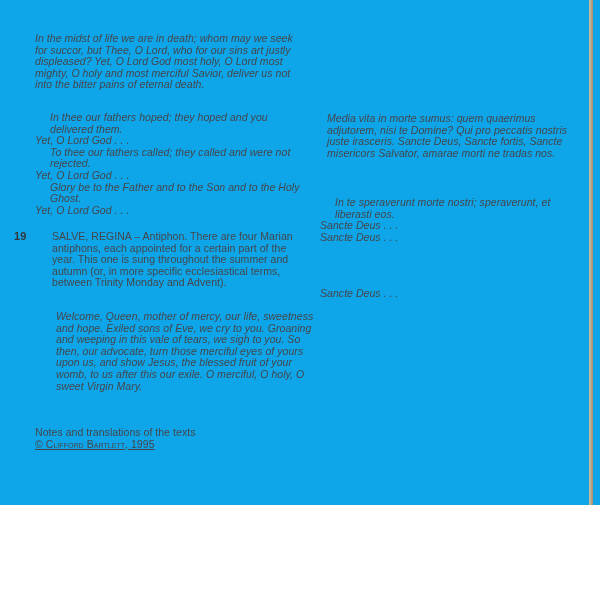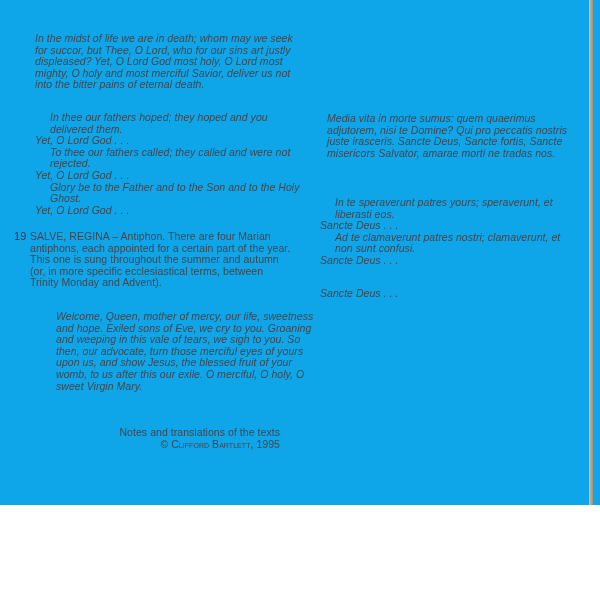--- a/index.html
+++ b/index.html
@@ -23,31 +23,31 @@
     color: #45464b;
   }
   .it { font-style: italic; }
   .abs { position: absolute; }
 
   
   #en-para1      { left: 35px;  top: 33px;  width: 262px; }
   #en-versicles  { left: 35px;  top: 112px; width: 268px; }
   #track-note    { left: 14px;  top: 231px; width: 292px; display: flex; }
   #track-note .num {
-    font-weight: normal;
+    font-weight: bold;
     font-size: 11px;
     width: 16px;
     flex: 0 0 16px;
-    margin-right: 0;
+    margin-right: 22px;
     color: #35363b;
   }
   #track-note .note-body { width: 264px; }
   #salve-en      { left: 56px;  top: 311px; width: 258px; }
-  #credit        { left: 35px;  top: 427px; width: 245px; text-align: right; }
-  #credit .sc    { font-variant: small-caps; }
+  #credit        { left: 35px;  top: 427px; width: 245px; text-align: left; }
+  #credit .sc    { font-variant: small-caps; text-decoration: underline; }
 
   
   #la-para1      { left: 320px; top: 113px; width: 250px; margin-left: 7px; }
   #la-versicles  { left: 320px; top: 197px; width: 252px; }
   #la-final      { left: 320px; top: 288px; width: 252px; }
 
   
   .v-item.response { padding-left: 15px; }
   .v-item.cue      { padding-left: 0; }
 
@@ -91,23 +91,22 @@
   <div class="abs txt it" id="salve-en">Welcome, Queen, mother of mercy, our life, sweetness and hope. Exiled sons of Eve, we cry to you. Groaning and weeping in this vale of tears, we sigh to you. So then, our advocate, turn those merciful eyes of yours upon us, and show Jesus, the blessed fruit of your womb, to us after this our exile. O merciful, O holy, O sweet Virgin Mary.</div>
 
   <div class="abs txt" id="credit">
     <div>Notes and translations of the texts</div>
     <div class="sc">© Clifford Bartlett, 1995</div>
   </div>
 
   <div class="abs txt it" id="la-para1">Media vita in morte sumus: quem quaerimus adjutorem, nisi te Domine? Qui pro peccatis nostris juste irasceris. Sancte Deus, Sancte fortis, Sancte misericors Salvator, amarae morti ne tradas nos.</div>
 
   <div class="abs txt it" id="la-versicles">
-    <div class="v-item response">In te speraverunt patres yours; speraverunt, et liberasti eos.</div>
+    <div class="v-item response">In te speraverunt morte nostri; speraverunt, et liberasti eos.</div>
     <div class="v-item cue">Sancte Deus . . .</div>
-    <div class="v-item response">Ad te clamaverunt patres nostri; clamaverunt, et non sunt confusi.</div>
     <div class="v-item cue">Sancte Deus . . .</div>
   </div>
 
   <div class="abs txt it" id="la-final">Sancte Deus . . .</div>
 
   <div class="abs" id="page-number">15</div>
 
   <div class="abs" id="edge-rule"></div>
   <div class="abs" id="bottom-scan-line"></div>
 

